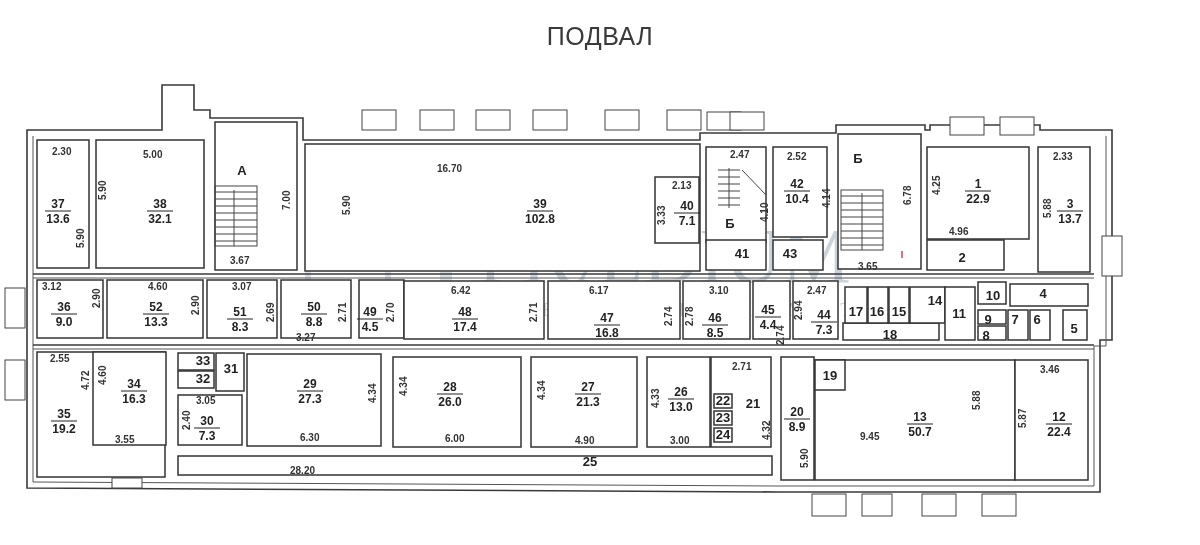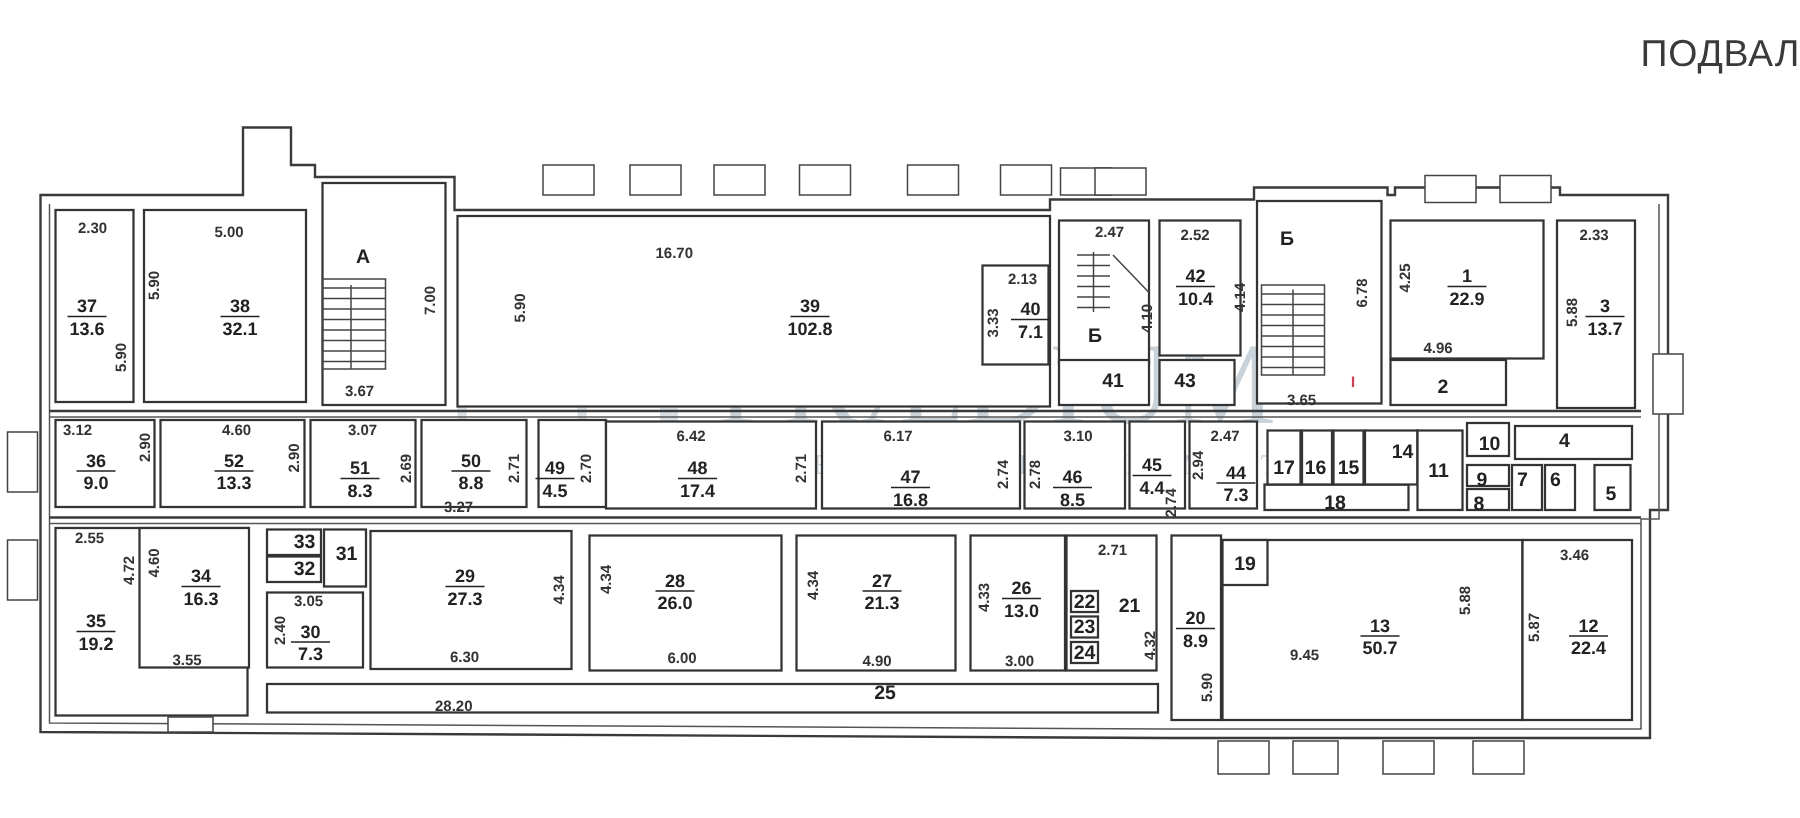--- a/index.html
+++ b/index.html
@@ -1,17 +1,17 @@
 <!DOCTYPE html>
 <html><head>
 <meta charset="utf-8">
 <style>
   html, body { margin: 0; padding: 0; background: #ffffff; }
   body { width: 1200px; height: 545px; overflow: hidden; position: relative; font-family: "Liberation Sans", sans-serif; }
-  #title { position: absolute; left: 0; width: 1200px; top: 22px; text-align: right; font-size: 25px; color: #3a3a3a; letter-spacing: 0.5px; }
+  #title { position: absolute; left: 0; width: 1200px; top: 22px; text-align: center; font-size: 25px; color: #3a3a3a; letter-spacing: 0.5px; }
   #plan { position: absolute; left: 0; top: 0; }
   .wall { fill: none; stroke: #3a3a3a; stroke-width: 1.6; }
   .wall-thin { fill: none; stroke: #555; stroke-width: 1; }
   .win { fill: #fff; stroke: #444; stroke-width: 1; }
   .room { fill: #ffffff; stroke: #333; stroke-width: 1.5; }
   .lbl-num { font-size: 12px; fill: #222; text-anchor: middle; font-weight: bold; font-family: "Liberation Sans", sans-serif; }
   .lbl-area { font-size: 12px; fill: #222; text-anchor: middle; font-weight: bold; font-family: "Liberation Sans", sans-serif; }
   .lbl-only { font-size: 13px; fill: #222; text-anchor: middle; font-weight: bold; font-family: "Liberation Sans", sans-serif; }
   .dim { font-size: 10px; fill: #333; font-family: "Liberation Sans", sans-serif; font-weight: bold; }
   .stair { stroke: #444; stroke-width: 1; fill: none; }

